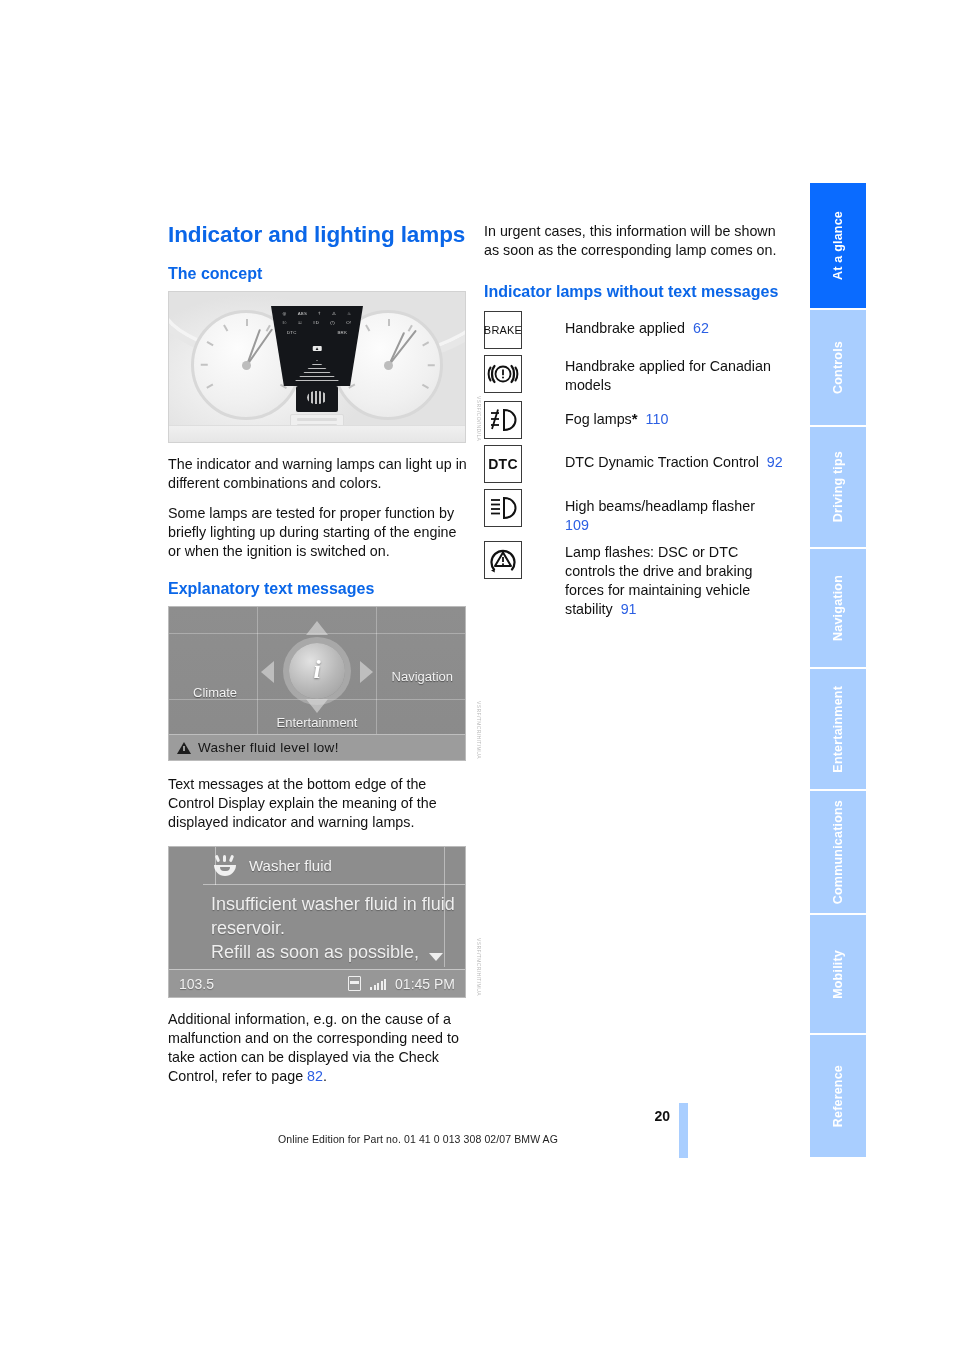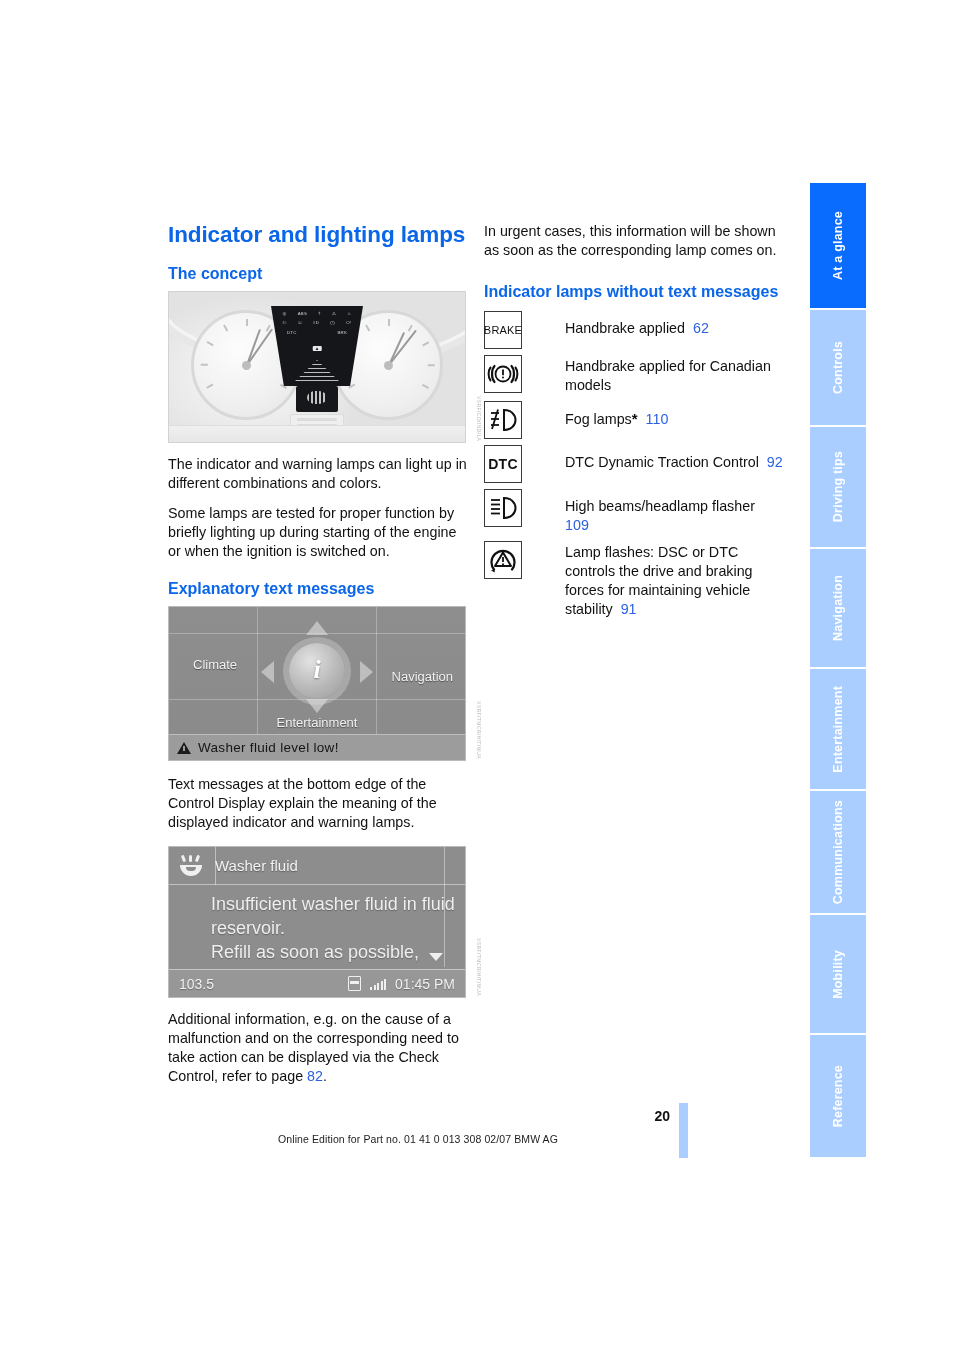--- a/index.html
+++ b/index.html
@@ -114,21 +114,21 @@
   .idrive{
     width:298px;height:155px;box-sizing:border-box;
     background:linear-gradient(#8e8e8e,#8a8a8a);
     position:relative;overflow:hidden;border:1px solid #bbb;
   }
   .idrive .gridline{position:absolute;background:rgba(255,255,255,.28);}
   .idrive .lbl{
     position:absolute;color:#f2f2f2;font-size:13px;
     text-shadow:0 1px 1px rgba(0,0,0,.45);white-space:nowrap;
   }
-  .idrive .lbl.climate{left:24px;top:50px;}
+  .idrive .lbl.climate{left:24px;top:78px;}
   .idrive .lbl.nav{right:12px;top:62px;}
   .idrive .lbl.ent{left:50%;transform:translateX(-50%);top:108px;}
   .idrive .knob{
     position:absolute;left:50%;top:36px;transform:translateX(-50%);
     width:56px;height:56px;border-radius:50%;
     background:radial-gradient(circle at 38% 32%,#e2e2e2 0%,#b7b7b7 55%,#9a9a9a 100%);
     box-shadow:0 0 0 6px rgba(220,220,220,.35);
   }
   .idrive .knob .i{
     position:absolute;left:50%;top:50%;transform:translate(-50%,-52%);
@@ -154,21 +154,21 @@
   }
   .idrive .statusbar .txt{color:#151515;font-size:13.5px;letter-spacing:.3px;}
 
   
   .wfluid{
     width:298px;height:152px;box-sizing:border-box;
     background:#8d8d8d;border:1px solid #bbb;position:relative;overflow:hidden;
   }
   .wfluid .hdr{
     height:38px;display:flex;align-items:center;gap:10px;
-    border-bottom:1px solid rgba(255,255,255,.45);padding-left:8px;box-sizing:border-box;
+    border-bottom:1px solid rgba(255,255,255,.45);padding-left:8px;box-sizing:border-box;margin-left:34px;
   }
   .wfluid .wicon{
     width:28px;height:22px;position:relative;flex:none;
   }
   .wfluid .wicon .cup{
     position:absolute;left:3px;bottom:1px;width:22px;height:11px;
     background:#f0f0f0;border-radius:0 0 11px 11px;
   }
   .wfluid .wicon .cup:after{
     content:"";position:absolute;left:6px;top:2px;width:10px;height:4px;

